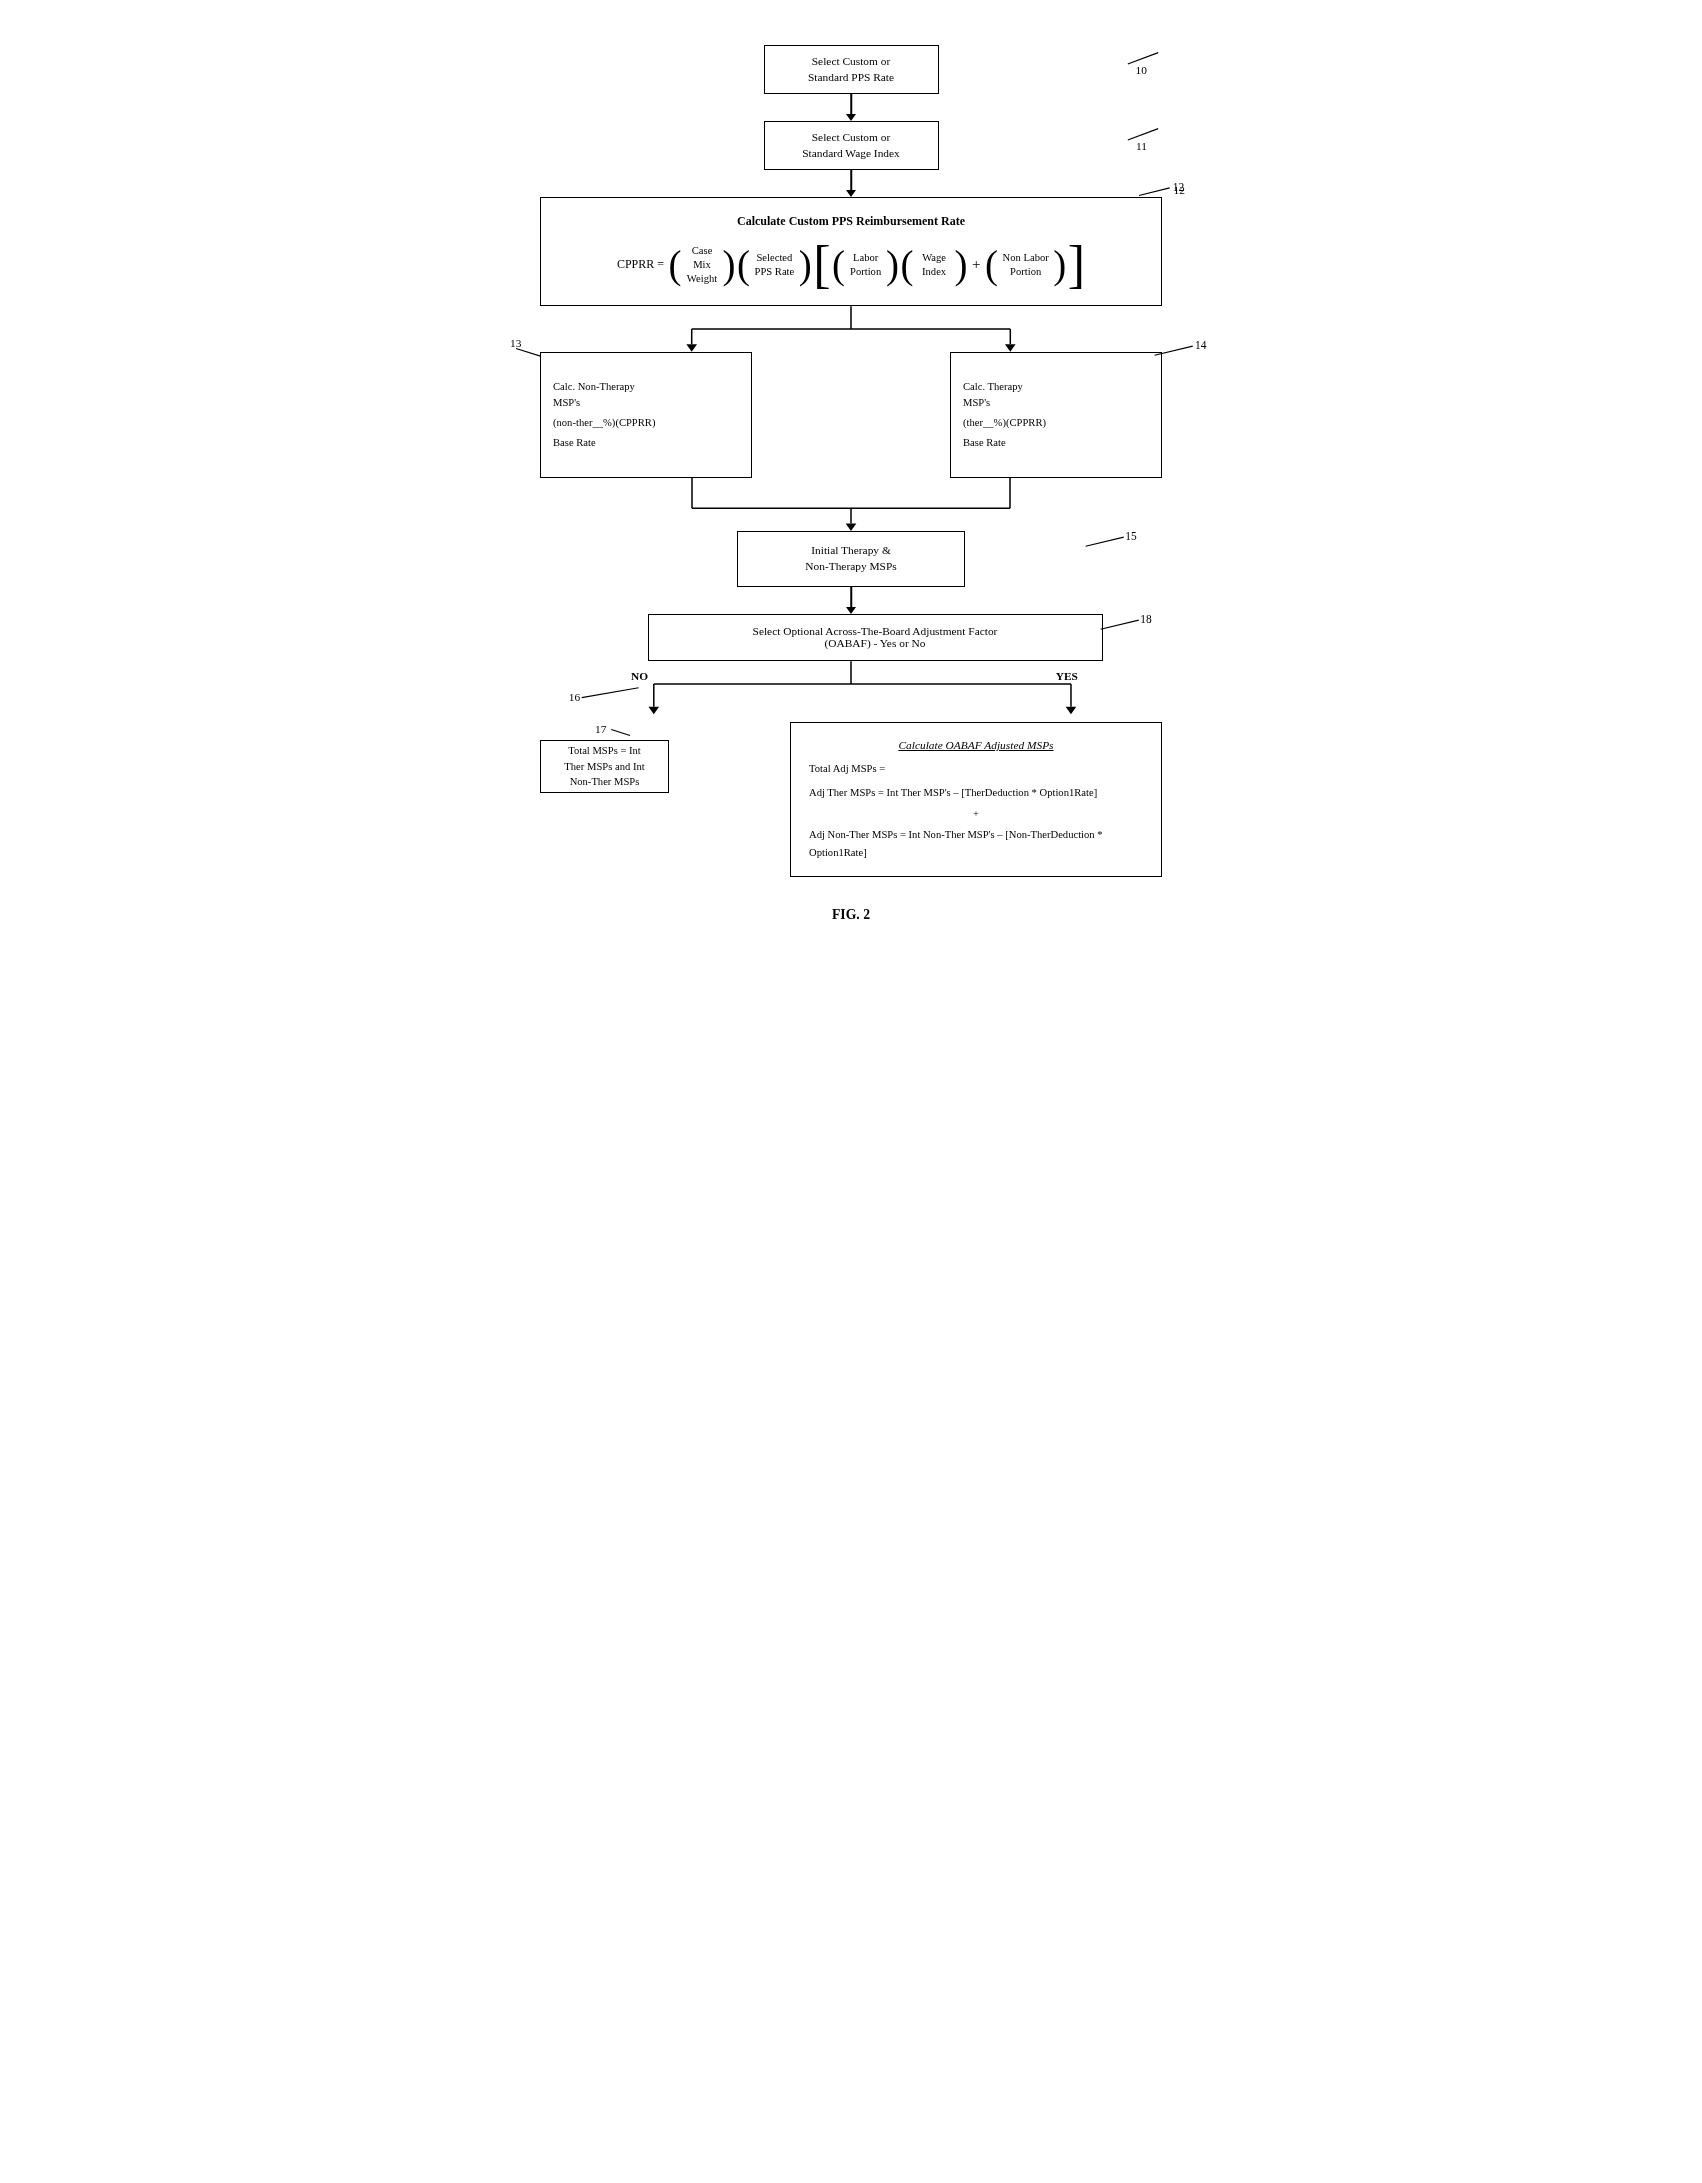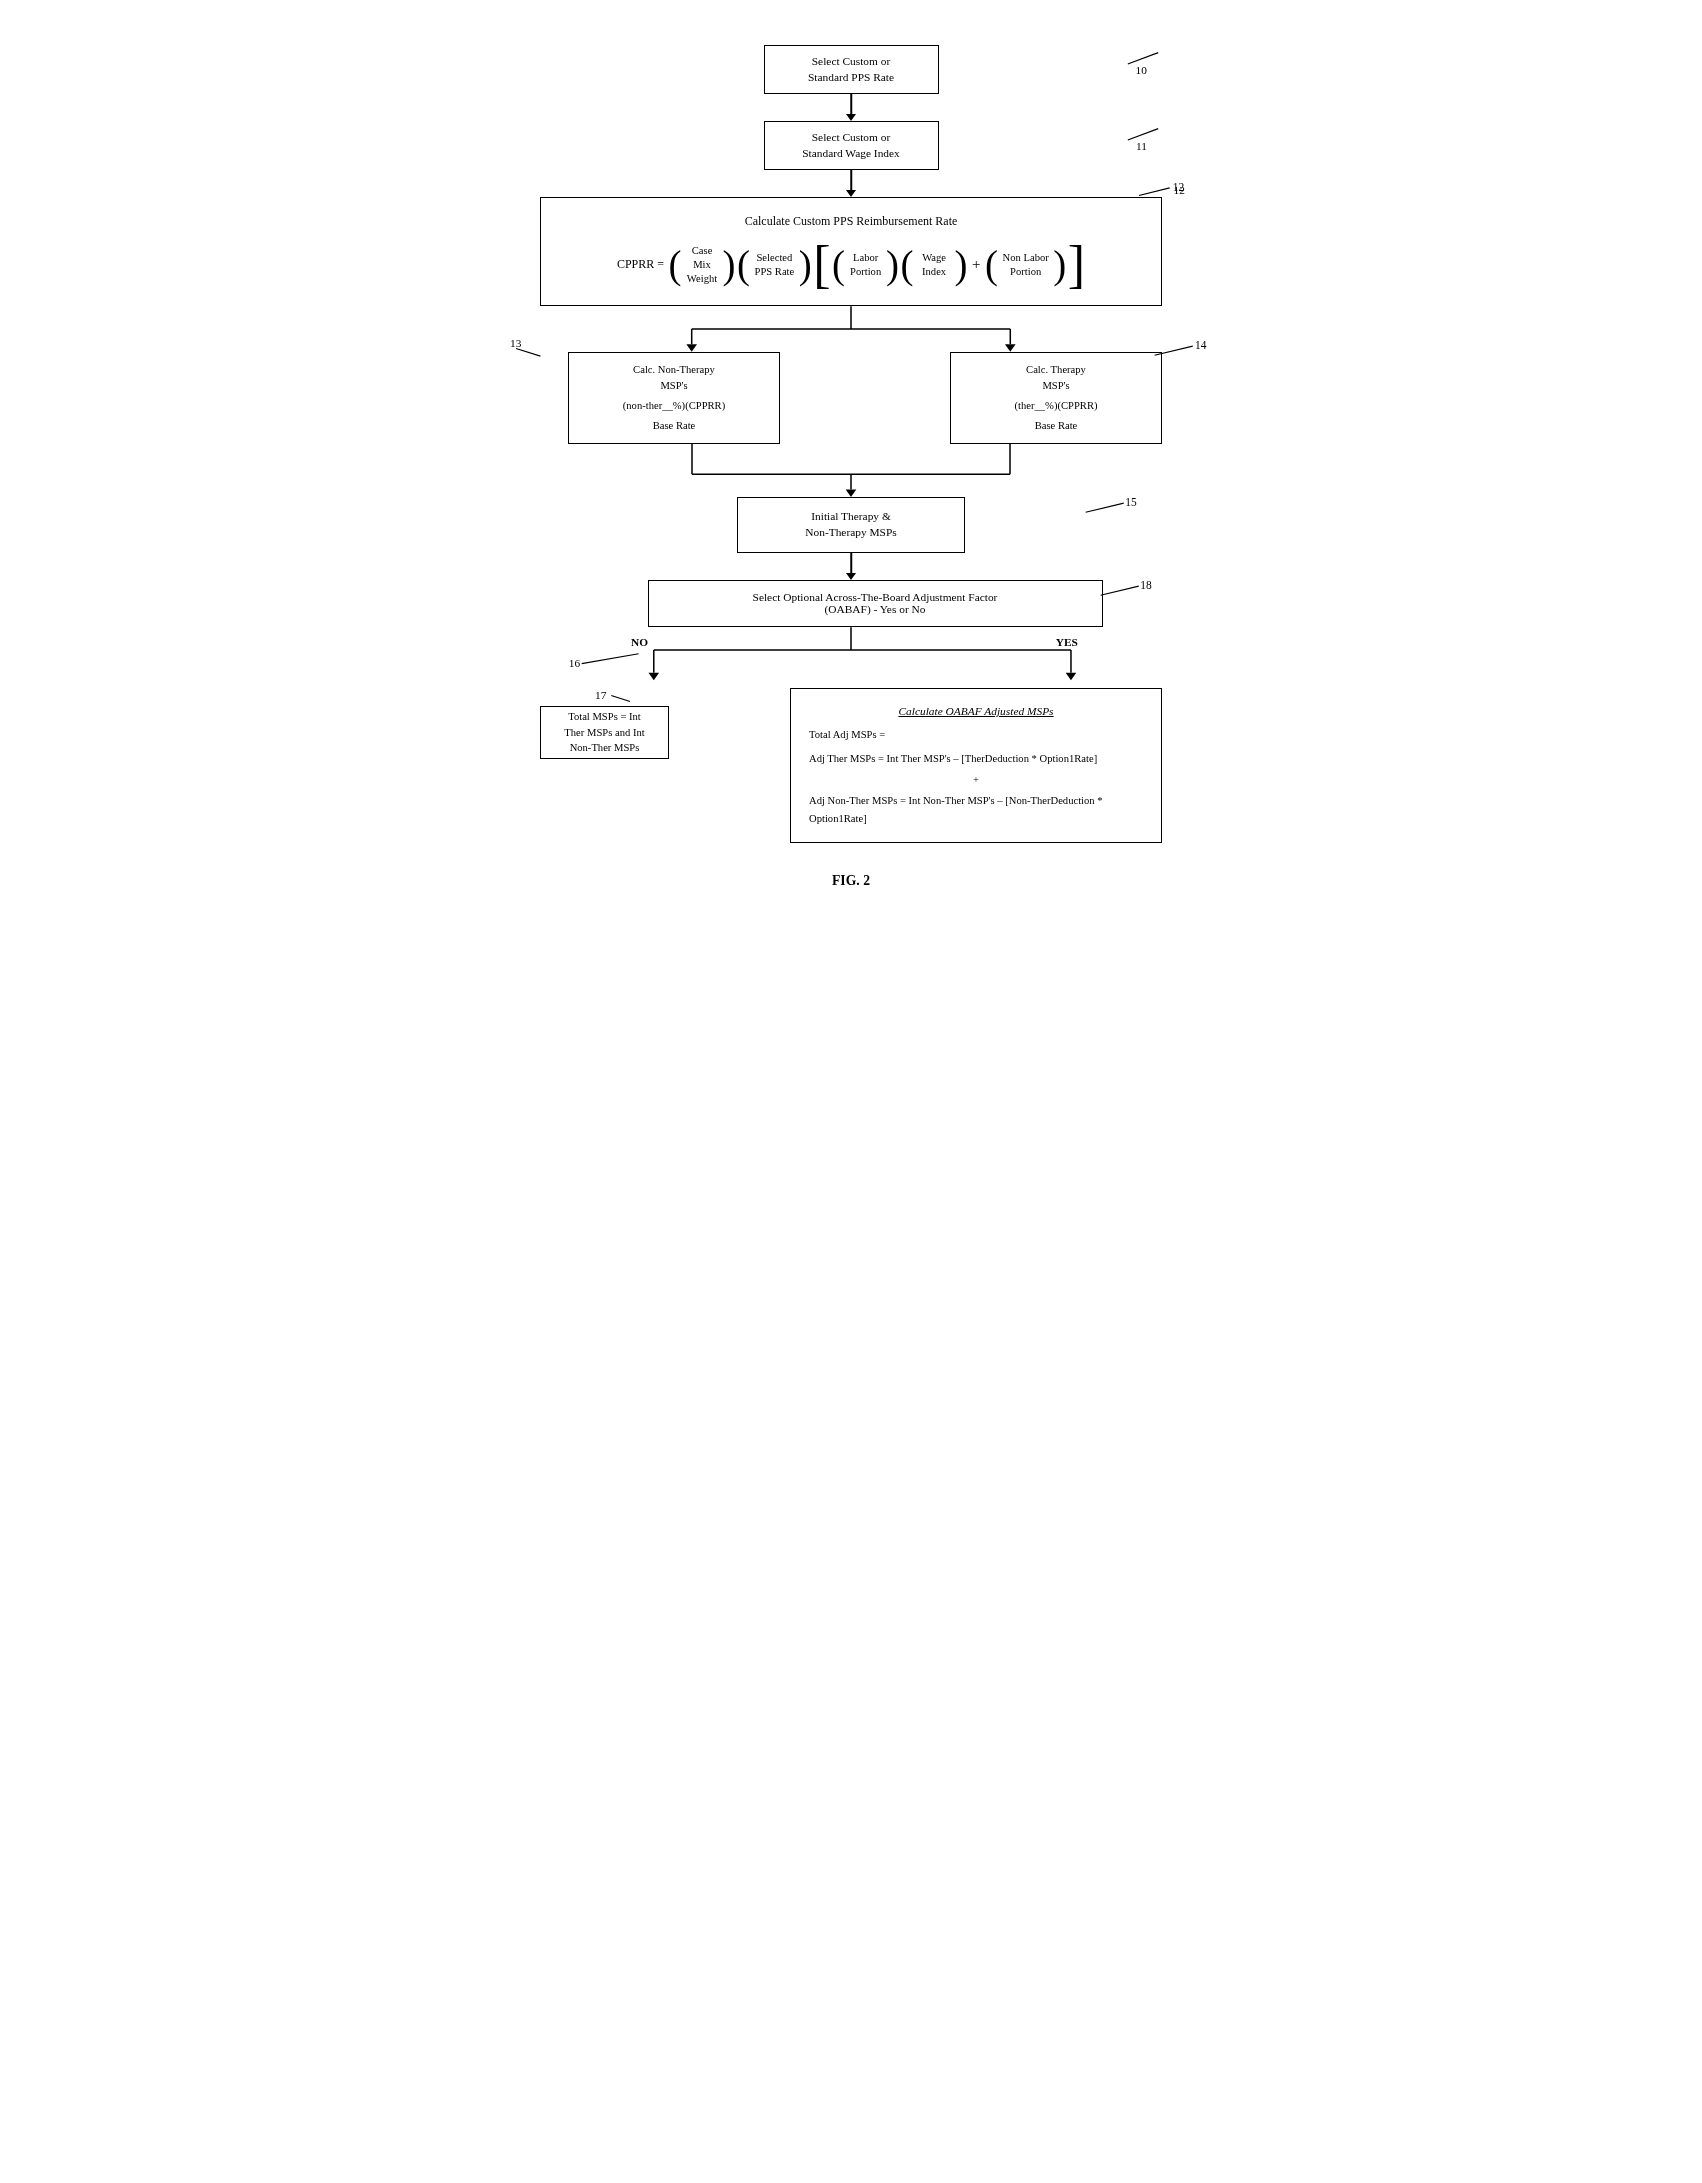--- a/index.html
+++ b/index.html
@@ -81,20 +81,21 @@
       justify-content: center;
       flex-wrap: nowrap;
       gap: 1.5px;
       font-size: 12px;
       line-height: 1.3;
     }
     .formula-title {
       font-size: 12px;
       margin-bottom: 9px;
       text-align: center;
+      font-weight: bold;
     }
     .left-paren, .right-paren {
       font-size: 39px;
       line-height: 1;
       color: #000;
     }
     .bracket-left, .bracket-right {
       font-size: 52px;
       line-height: 1;
       color: #000;
@@ -114,26 +115,25 @@
       margin-right: 3px;
     }
     .plus-sign {
       font-size: 15px;
       margin: 0 3px;
     }
     
     .sub-box {
       border: 1.5px solid #000;
       width: 212px;
-      padding: 9px 12px;
-      text-align: center;
+      padding: 26px 12px;
+      text-align: left;
       font-size: 10.6px;
       line-height: 1.5;
       background: #fff;
-      margin-left: 28px;
     }
     .box-medium {
       width: 228px;
       font-size: 11.4px;
       line-height: 1.4;
       padding: 10.6px 15px;
     }
     .calc-box {
       border: 1.5px solid #000;
       padding: 13.7px 18px;

